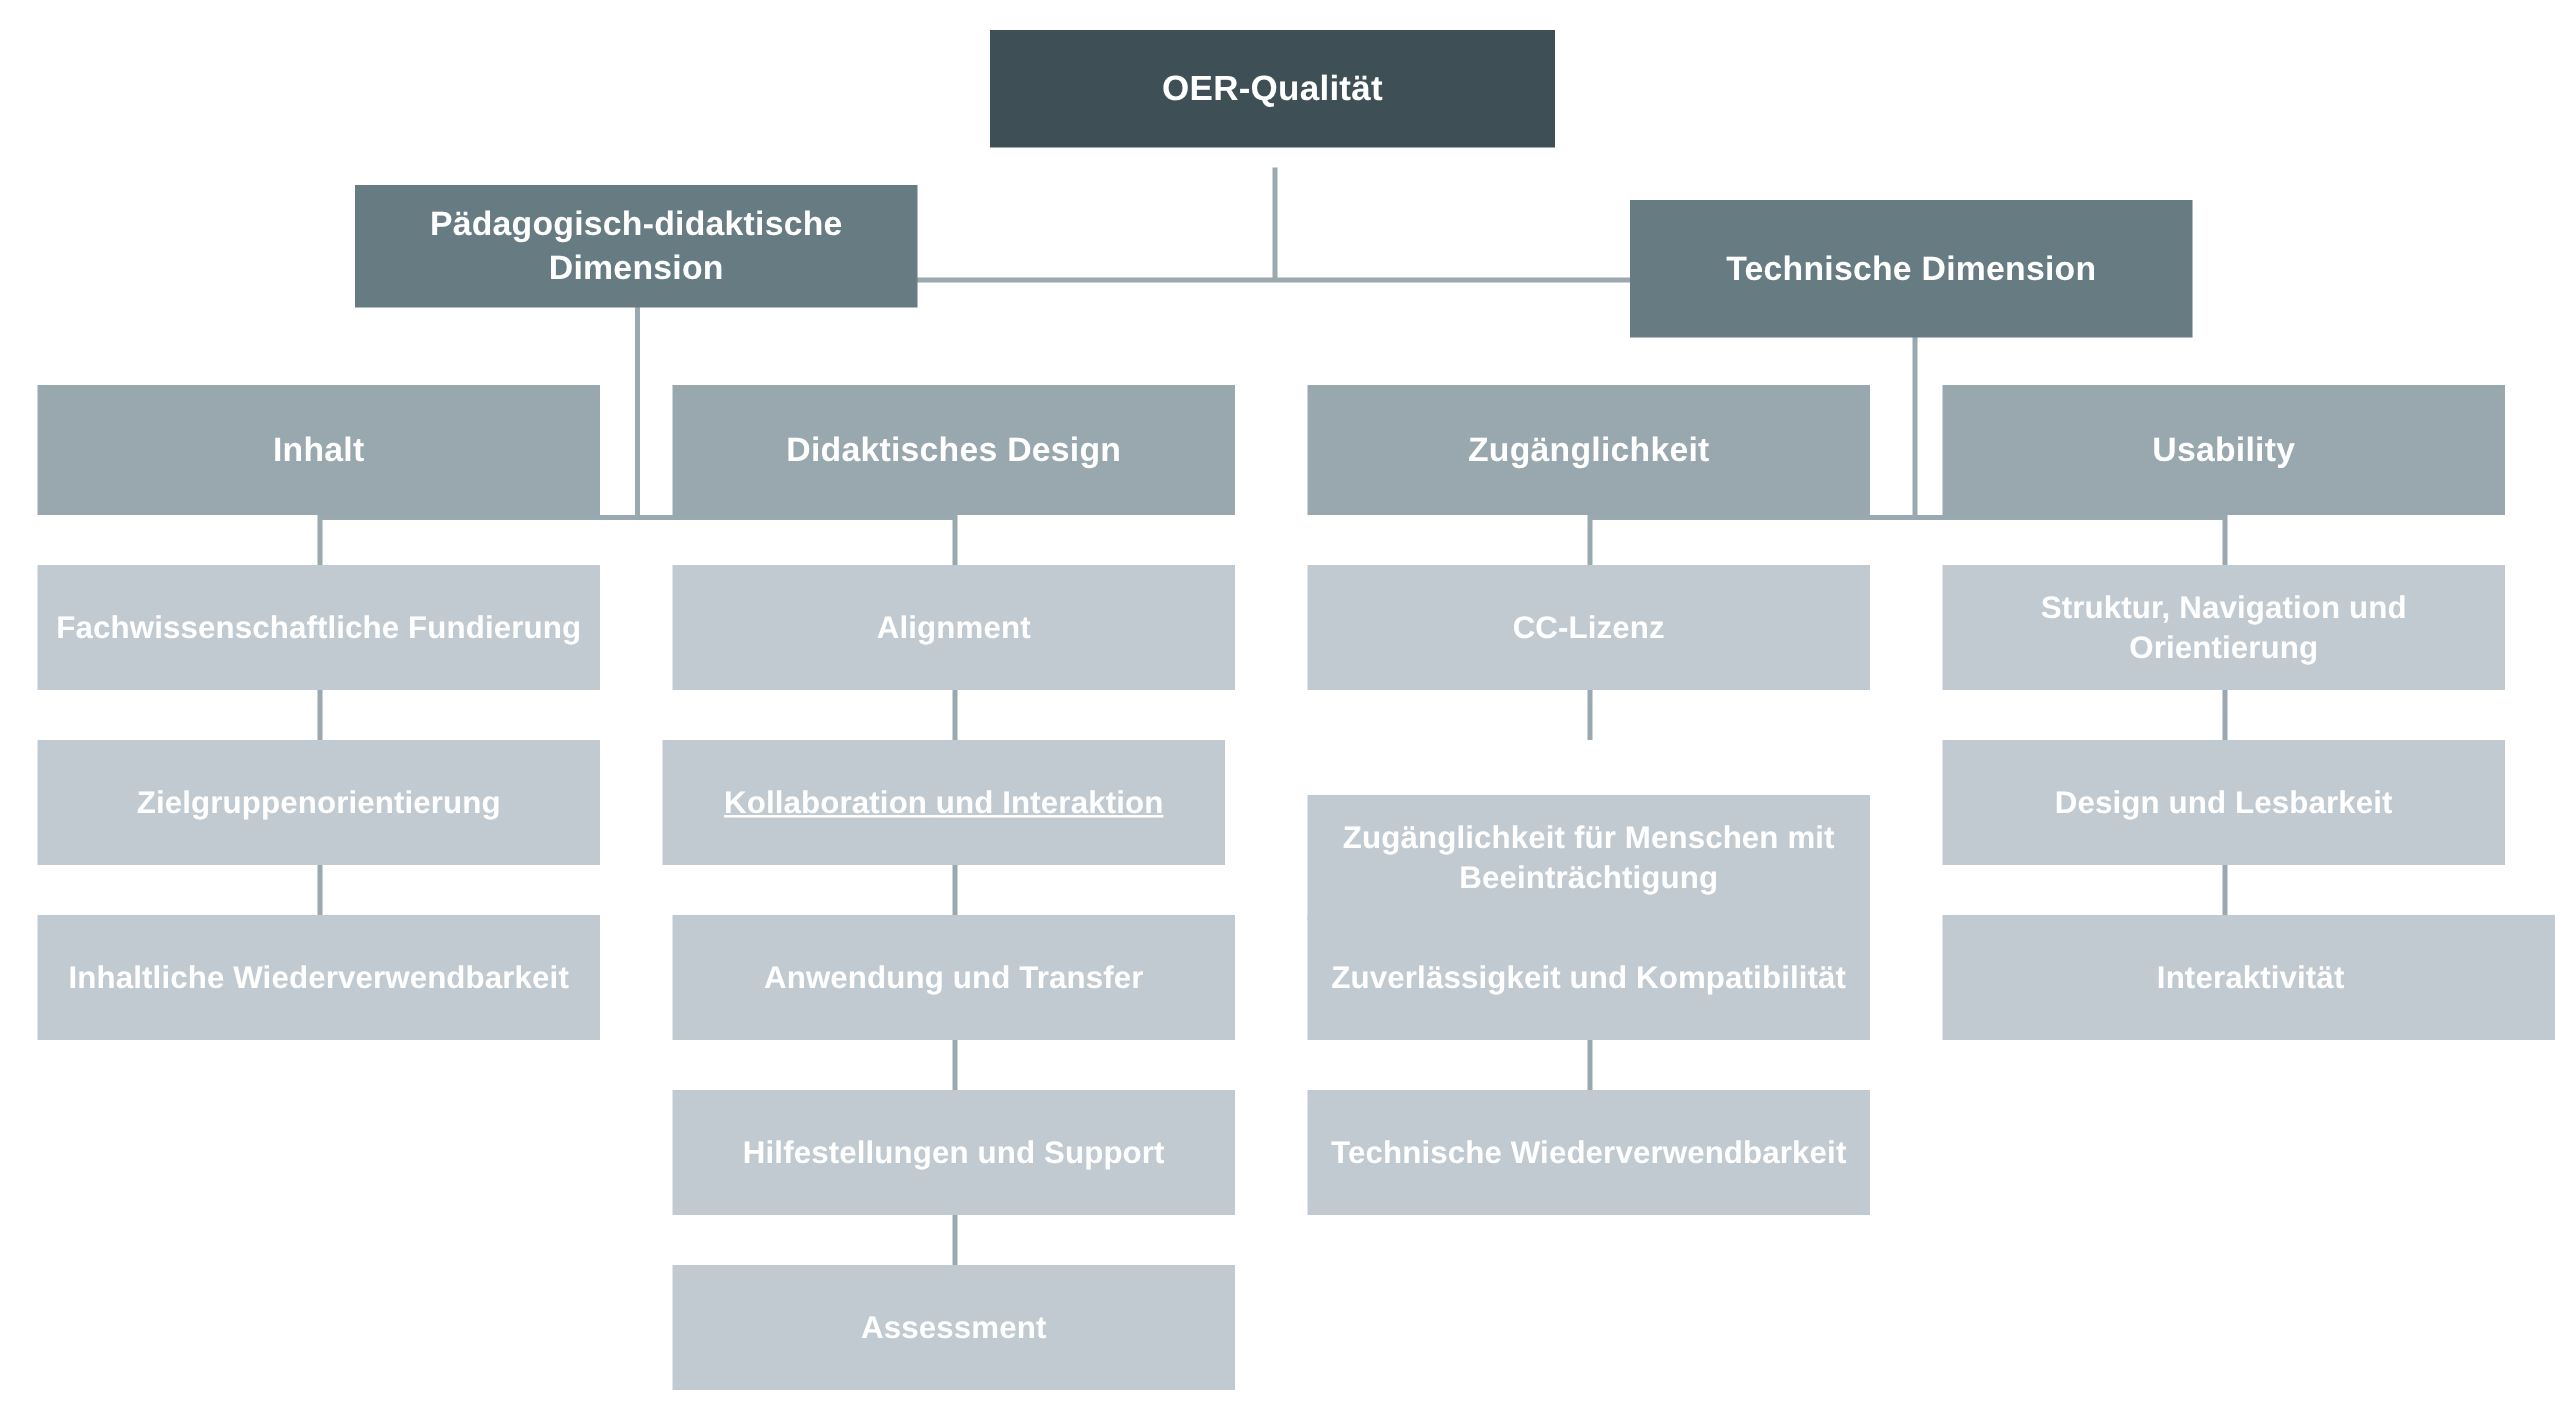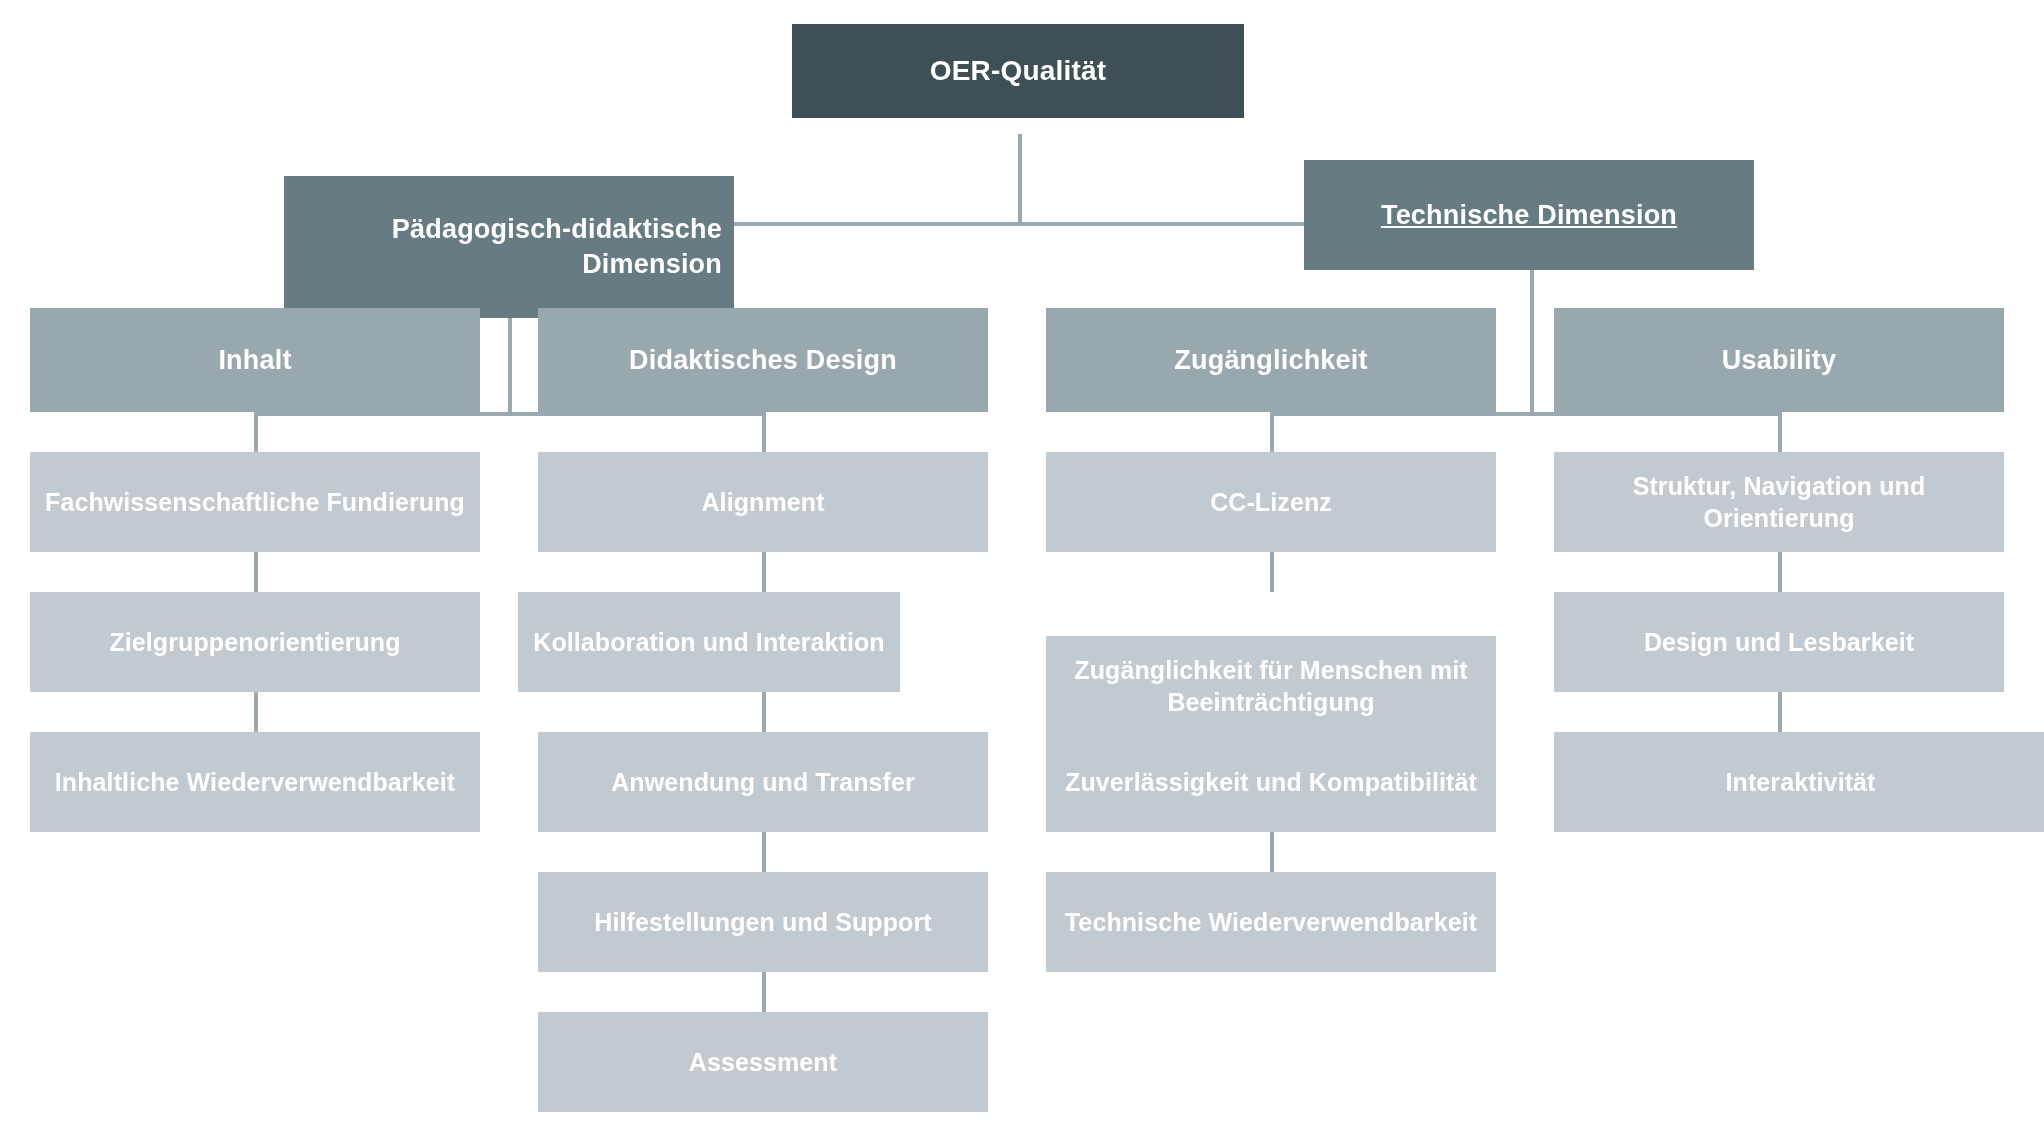--- a/index.html
+++ b/index.html
@@ -96,25 +96,25 @@
   <div class="conn v" style="left:1270px; top:832px; height:40px;"></div>
 
   <div class="conn v" style="left:1778px; top:412px; height:40px;"></div>
   <div class="conn v" style="left:1778px; top:552px; height:40px;"></div>
   <div class="conn v" style="left:1778px; top:692px; height:40px;"></div>
 
   <div class="node lvl-root" style="left:792px; top:24px; width:452px; height:94px;">
     <span>OER-Qualität</span>
   </div>
 
-  <div class="node lvl-dim" style="left:284px; top:176px; width:450px; height:142px;text-align:right;">
+  <div class="node lvl-dim" style="left:284px; top:148px; width:450px; height:98px;">
     <span>Pädagogisch-didaktische Dimension</span>
   </div>
 
-  <div class="node lvl-dim" style="left:1304px; top:160px; width:450px; height:110px;text-decoration:underline;">
+  <div class="node lvl-dim" style="left:1304px; top:160px; width:450px; height:110px;">
     <span>Technische Dimension</span>
   </div>
 
   <div class="node lvl-cat" style="left:30px; top:308px; width:450px; height:104px;">
     <span>Inhalt</span>
   </div>
 
   <div class="node lvl-cat" style="left:538px; top:308px; width:450px; height:104px;">
     <span>Didaktisches Design</span>
   </div>
@@ -133,21 +133,21 @@
   <div class="node lvl-leaf" style="left:30px; top:592px; width:450px; height:100px;">
     <span>Zielgruppenorientierung</span>
   </div>
   <div class="node lvl-leaf" style="left:30px; top:732px; width:450px; height:100px;">
     <span>Inhaltliche Wiederverwendbarkeit</span>
   </div>
 
   <div class="node lvl-leaf" style="left:538px; top:452px; width:450px; height:100px;">
     <span>Alignment</span>
   </div>
-  <div class="node lvl-leaf" style="left:518px; top:592px; width:382px; height:100px;">
+  <div class="node lvl-leaf" style="left:530px; top:592px; width:450px; height:100px;text-decoration:underline;">
     <span>Kollaboration und Interaktion</span>
   </div>
   <div class="node lvl-leaf" style="left:538px; top:732px; width:450px; height:100px;">
     <span>Anwendung und Transfer</span>
   </div>
   <div class="node lvl-leaf" style="left:538px; top:872px; width:450px; height:100px;">
     <span>Hilfestellungen und Support</span>
   </div>
   <div class="node lvl-leaf" style="left:538px; top:1012px; width:450px; height:100px;">
     <span>Assessment</span>

